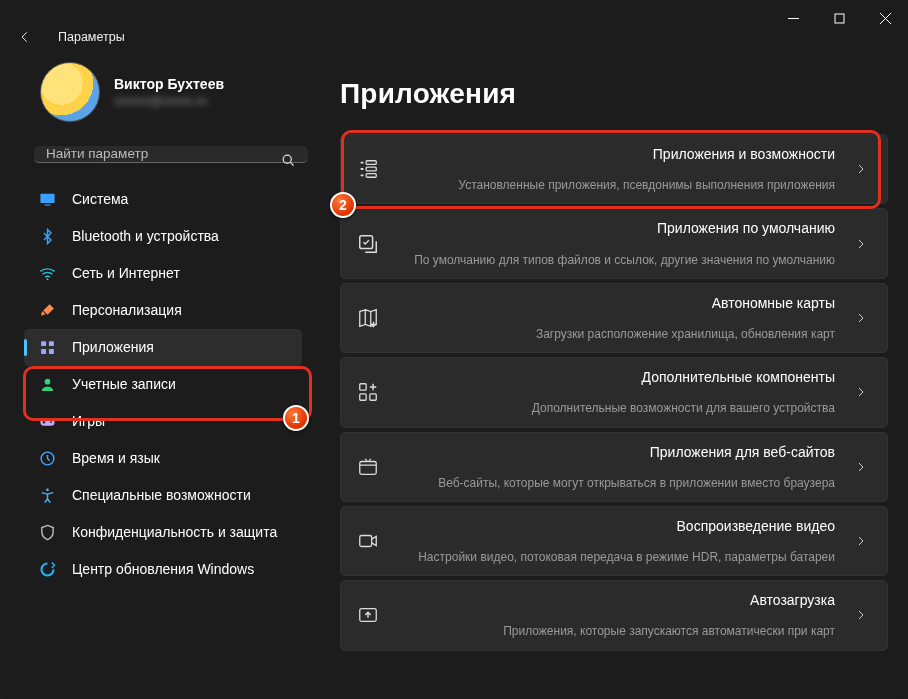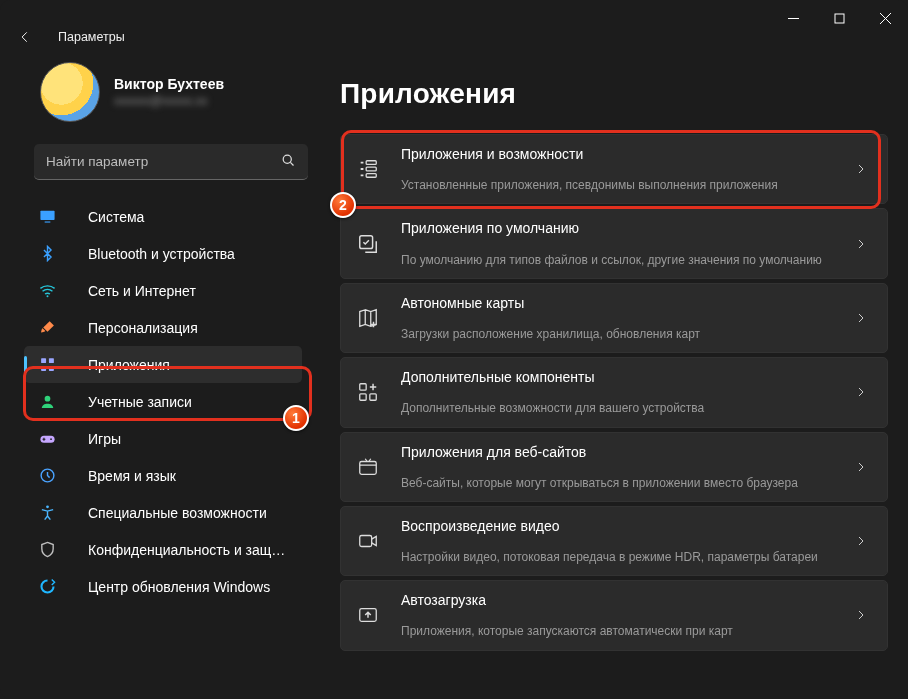--- a/index.html
+++ b/index.html
@@ -58,21 +58,21 @@
   .profile-text .email {
     font-size: 12px; color: #8a8a8a; margin-top: 2px;
     filter: blur(3px);
   }
   .searchwrap {
     margin: 8px 4px 18px 16px;
     position: relative;
     width: 274px;
   }
   .search {
-    width: 100%; height: 36px;
+    width: 100%; height: 17px;
     background: #2a2a2a;
     border: none;
     border-bottom: 1px solid #666;
     border-radius: 5px;
     color: #ccc;
     font-size: 13.5px;
     padding: 0 36px 0 12px;
     outline: none;
   }
   .search::placeholder { color: #bdbdbd; }
@@ -81,21 +81,21 @@
     width: 15px; height: 15px; color: #ddd;
   }
   .nav { list-style: none; padding-left: 6px; margin-right: 2px;}
   .nav li {
     display: flex; align-items: center;
     height: 37px;
     padding: 0 10px 0 14px;
     border-radius: 5px;
     font-size: 14px;
     color: #fff;
-    gap: 32px;
+    gap: 16px;
     cursor: pointer;
     position: relative;
     justify-content: space-between;
   }
   .nav li.selected { background: #2d2d2d; }
   .nav li.selected::before {
     content: ""; position: absolute; left: 0; top: 10px; bottom: 10px;
     width: 3px; background: #4cc2ff; border-radius: 2px;
   }
   .nav .nicon {
@@ -112,20 +112,21 @@
   .cards { display: flex; flex-direction: column; gap: 4px; }
   .card {
     display: flex; align-items: center;
     background: #2b2b2b;
     border: 1px solid #323232;
     border-radius: 5px;
     min-height: 64px;
     padding: 10px 18px 10px 14px;
     gap: 20px;
     cursor: pointer;
+    text-align: right;
   }
   .card .cicon {
     width: 26px; height: 26px; color: #ddd;
     display: flex; align-items: center; justify-content: center;
     flex-shrink: 0;
   }
   .card .ctext { flex: 1; min-width: 0; }
   .card .ctitle { font-size: 14px; color: #fff; line-height: 1.3;}
   .card .cdesc  { font-size: 12px; color: #9a9a9a; margin-top: 14px; line-height: 1.35;}
   .card .chev { width: 14px; color: #ccc; flex-shrink: 0;}

